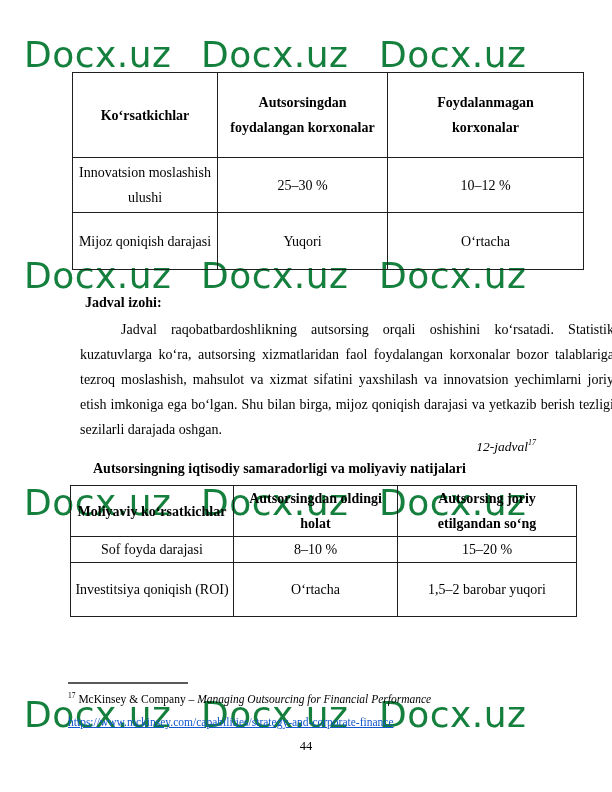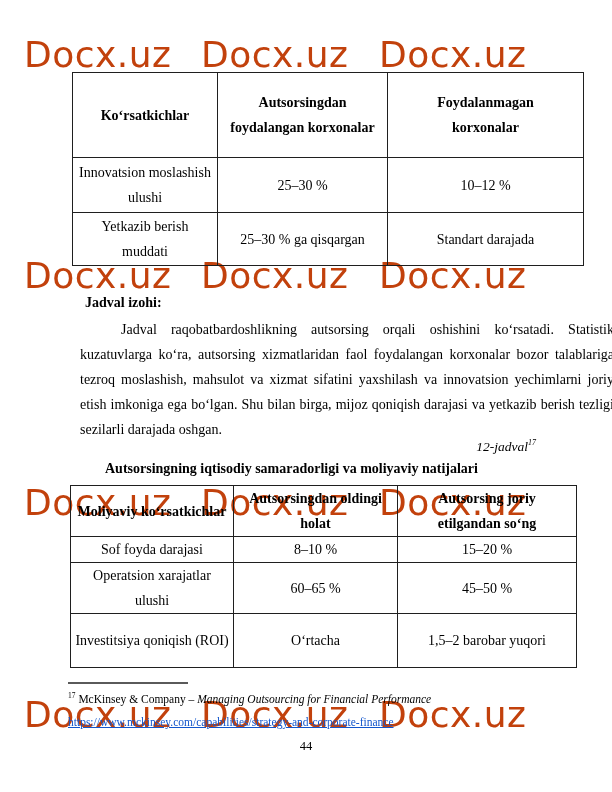--- a/index.html
+++ b/index.html
@@ -4,21 +4,21 @@
 <style>
   html,body { margin:0; padding:0; background:#ffffff; }
   .page {
     position:relative; width:612px; height:792px; background:#ffffff;
     font-family:"Liberation Serif", serif; color:#000; overflow:hidden;
   }
   
   .wm-layer { position:absolute; inset:0; z-index:0; }
   .wm {
     position:absolute; font-family:"DejaVu Sans", sans-serif;
-    font-size:36px; line-height:1; color:#c2410c; letter-spacing:0.5px;
+    font-size:36px; line-height:1; color:#15803d; letter-spacing:0.5px;
     white-space:nowrap; user-select:none;text-align:center;
   }
   
   .content { position:absolute; inset:0; z-index:1; }
   table { border-collapse:collapse; table-layout:fixed; position:absolute; background:transparent; }
   th, td {
     border:1px solid #1f1f1f; text-align:center; vertical-align:middle;
     font-size:14px; line-height:25px; padding:0 4px; overflow:hidden;
   }
   th { font-weight:bold; }
@@ -30,21 +30,21 @@
   .body-par {
     position:absolute; left:48px; top:317px; width:534px;
     font-size:14px; line-height:25px; text-align:justify; text-indent:41px;margin-left:32px;
   }
   .caption {
     position:absolute; left:47px; top:433px; width:489px;
     text-align:right; font-style:italic; font-size:13.5px; line-height:20px;
   }
   .caption sup { font-size:8px; }
   .tbl-title {
-    position:absolute; left:60px; top:460px; width:534px;
+    position:absolute; left:48px; top:460px; width:534px;
     font-weight:bold; font-size:14px; line-height:17px; text-indent:45px;
   }
   .fn-sep { position:absolute; left:68px; top:682px; width:120px; height:2px; background:#5a5a5a; }
   .footnote { position:absolute; left:68px; top:684px; width:490px; font-size:11.5px; line-height:23px; }
   .footnote sup { font-size:7.5px; }
   .fn-link { color:#1155cc; text-decoration:underline; }
   .page-num { position:absolute; left:0; top:739px; width:612px; text-align:center; font-size:12.5px; line-height:15px; }
 </style>
 </head>
 <body>
@@ -78,24 +78,24 @@
           <tr style="height:55px">
         <th>Koʻrsatkichlar</th>
         <th>Autsorsingdan foydalangan korxonalar</th>
         <th>Foydalanmagan korxonalar</th>
       </tr>
       <tr style="height:55px">
         <td>Innovatsion moslashish ulushi</td>
         <td>25–30 %</td>
         <td>10–12 %</td>
       </tr>
-      <tr style="height:53px">
-        <td>Yetkazib berish muddati</td>
-        <td>25–30 % ga qisqargan</td>
-        <td>Standart darajada</td>
+      <tr style="height:57px">
+        <td>Mijoz qoniqish darajasi</td>
+        <td>Yuqori</td>
+        <td>Oʻrtacha</td>
       </tr>
     </tbody>
       </table>
 
     <div class="note-label">Jadval izohi:</div>
     <div class="body-par">Jadval raqobatbardoshlikning autsorsing orqali oshishini koʻrsatadi. Statistik kuzatuvlarga koʻra, autsorsing xizmatlaridan faol foydalangan korxonalar bozor talablariga tezroq moslashish, mahsulot va xizmat sifatini yaxshilash va innovatsion yechimlarni joriy etish imkoniga ega boʻlgan. Shu bilan birga, mijoz qoniqish darajasi va yetkazib berish tezligi sezilarli darajada oshgan.</div>
 
     <div class="caption">
       <span>12-jadval</span><sup>17</sup>
     </div>
@@ -112,25 +112,20 @@
           <tr style="height:50px">
         <th>Moliyaviy koʻrsatkichlar</th>
         <th>Autsorsingdan oldingi holat</th>
         <th>Autsorsing joriy etilgandan soʻng</th>
       </tr>
       <tr style="height:26px">
         <td>Sof foyda darajasi</td>
         <td>8–10 %</td>
         <td>15–20 %</td>
       </tr>
-      <tr style="height:49px">
-        <td>Operatsion xarajatlar ulushi</td>
-        <td>60–65 %</td>
-        <td>45–50 %</td>
-      </tr>
       <tr style="height:54px">
         <td>Investitsiya qoniqish (ROI)</td>
         <td>Oʻrtacha</td>
         <td>1,5–2 barobar yuqori</td>
       </tr>
     </tbody>
       </table>
 
     <div class="fn-sep"></div>
     <div class="footnote">

